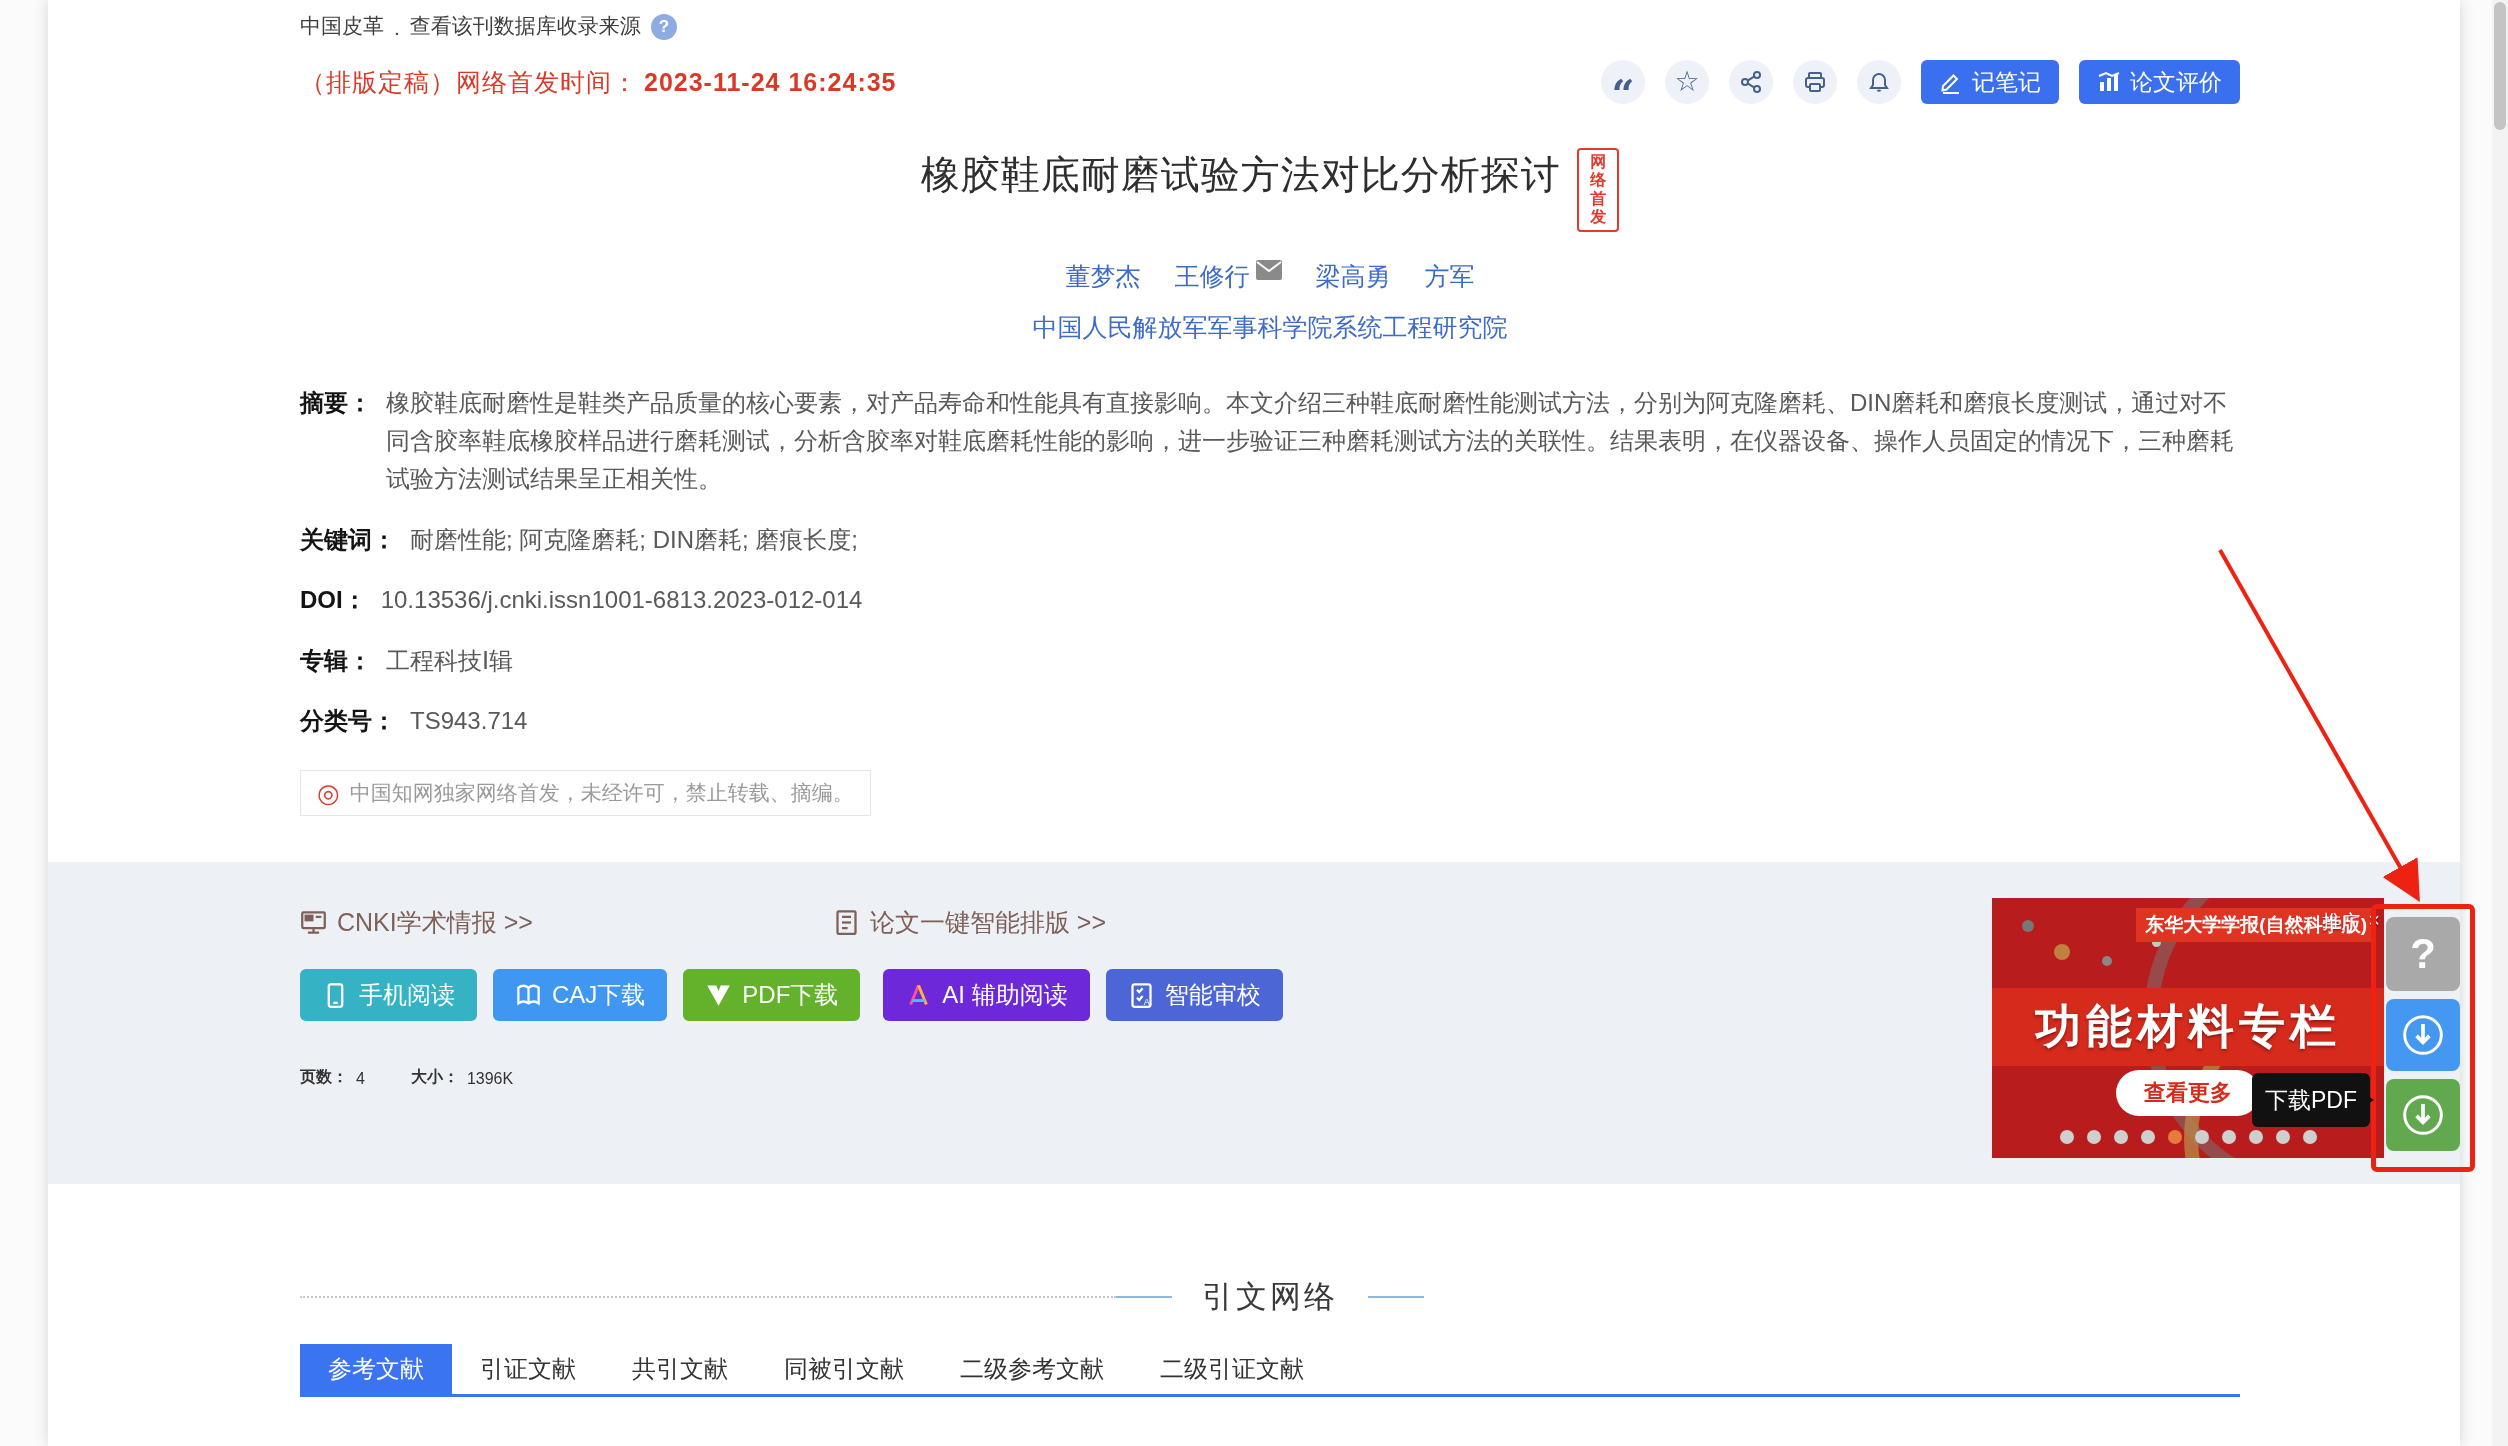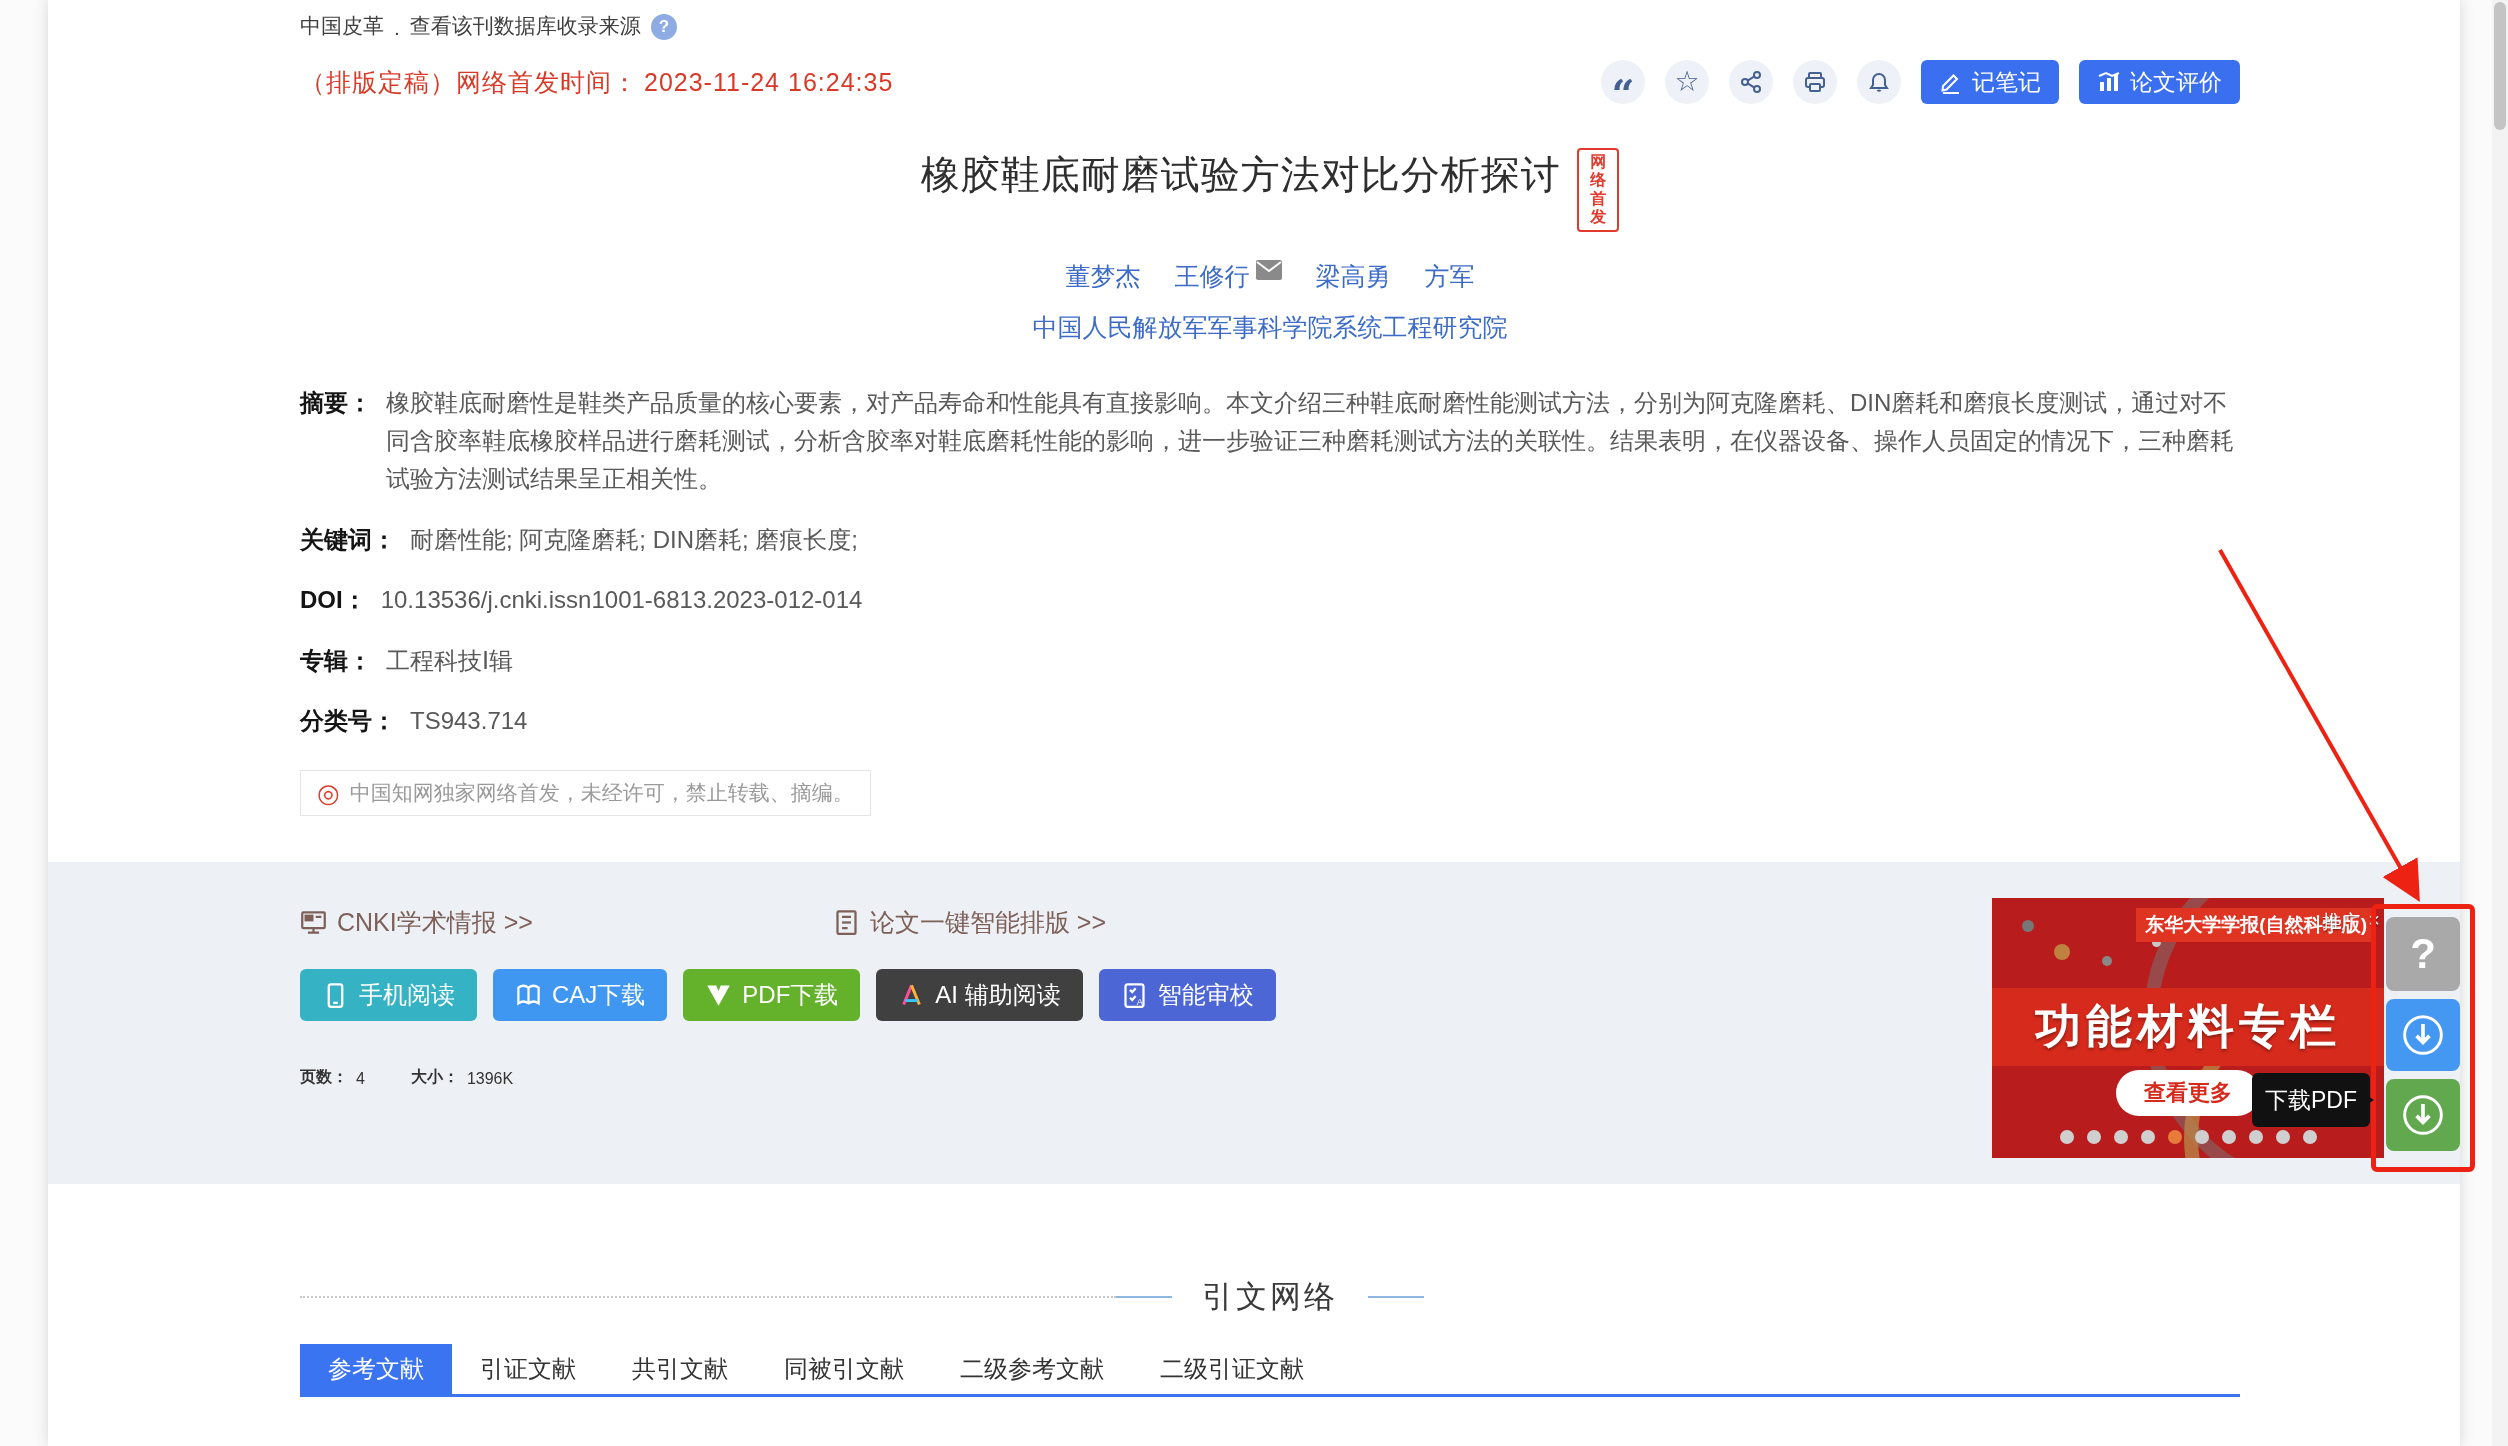--- a/index.html
+++ b/index.html
@@ -7,21 +7,21 @@
     font-family:"Liberation Sans","DejaVu Sans",sans-serif; position:relative; }
   .card { margin-left:48px; width:2412px; min-height:1446px; background:#fff;
     box-shadow:0 0 14px rgba(0,0,0,.15); padding:8px 220px 0 252px; position:relative; }
 
   
   .src-line { display:flex; align-items:flex-end; gap:10px; font-size:21px; color:#3f3f3f; padding-top:4px;}
   .help-circle { width:26px; height:26px; border-radius:50%; background:#8fabe3; color:#fff;
     font-size:17px; font-weight:700; display:inline-flex; align-items:center; justify-content:center;}
   .row2 { display:flex; align-items:center; justify-content:space-between; margin-top:20px; }
   .pub-line { font-size:25px; color:#d93a28; letter-spacing:1px;}
-  .pub-line .time { font-weight:400; margin-left:6px;}
+  .pub-line .time { font-weight:700; margin-left:6px;}
   .icon-row { display:flex; align-items:center; gap:20px; }
   .circ-btn { width:44px; height:44px; border-radius:50%; background:#eef1f8; color:#44608e;
     display:flex; align-items:center; justify-content:center; cursor:pointer; }
   .circ-btn svg { width:24px; height:24px; }
   .quote-glyph { font-family:"DejaVu Serif",serif; font-weight:700; font-size:40px; line-height:10px;
     transform:translateY(12px); }
   .star-glyph { font-size:28px; line-height:1; }
   .blue-btn { height:44px; background:#3a6ff0; border-radius:6px; color:#fff; font-size:23px;
     display:flex; align-items:center; gap:9px; padding:0 18px; cursor:pointer; }
   .blue-btn svg { width:24px; height:24px; }
@@ -51,21 +51,21 @@
   
   .tools { background:#edf1f6; margin:46px -220px 0 -252px; padding:44px 220px 96px 252px; position:relative; }
   .tool-links { display:flex; gap:300px; }
   .tool-link { display:flex; align-items:center; gap:10px; font-size:25px; color:#7d6058; cursor:pointer;}
   .tool-link svg { width:27px; height:27px; }
   .btn-row { display:flex; gap:16px; margin-top:30px; }
   .act-btn { height:52px; border-radius:6px; color:#fff; font-size:24px; display:flex;
     align-items:center; gap:10px; padding:0 22px; cursor:pointer; }
   .act-btn svg { width:27px; height:27px; }
   .bg-teal{background:#35b3c5;} .bg-caj{background:#3f97f2;} .bg-pdf{background:#64b22c;}
-  .bg-ai{background:#404040;} .bg-proof{background:#4d66d6;}
+  .bg-ai{background:#6d28d9;margin-left:7px;} .bg-proof{background:#4d66d6;}
   .pages-row { margin-top:46px; font-size:16px; color:#333; display:flex; align-items:flex-end;}
   .pages-row .lbl { font-weight:600; }
   .pages-row .gap { width:46px; }
   .pages-row .val { margin-left:8px; }
 
   
   .banner { position:absolute; top:36px; right:76px; width:392px; height:260px; background:#b91c1c;
     overflow:hidden; cursor:pointer;}
   .ring { position:absolute; border-radius:50%; border:14px solid rgba(190,150,90,.55); }
   .ring.r1 { width:360px; height:360px; right:-120px; top:-60px; border-color:rgba(120,120,120,.5); }

